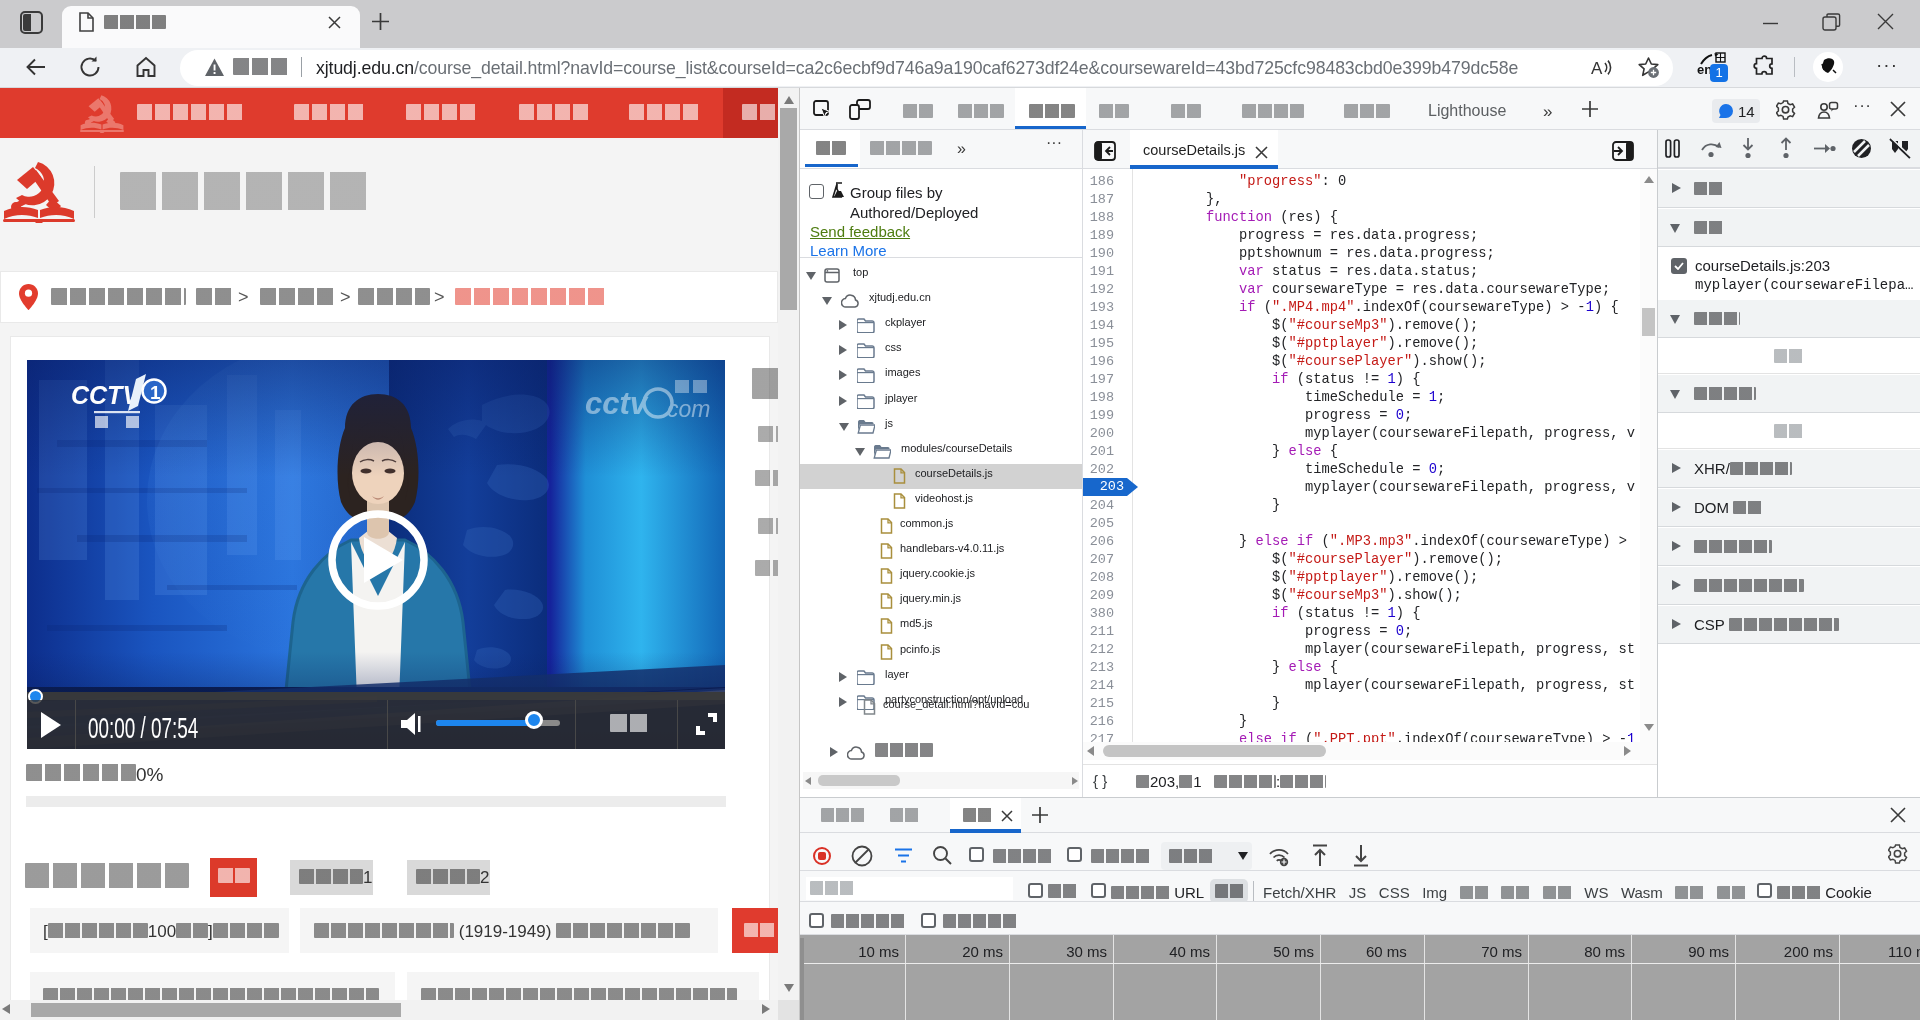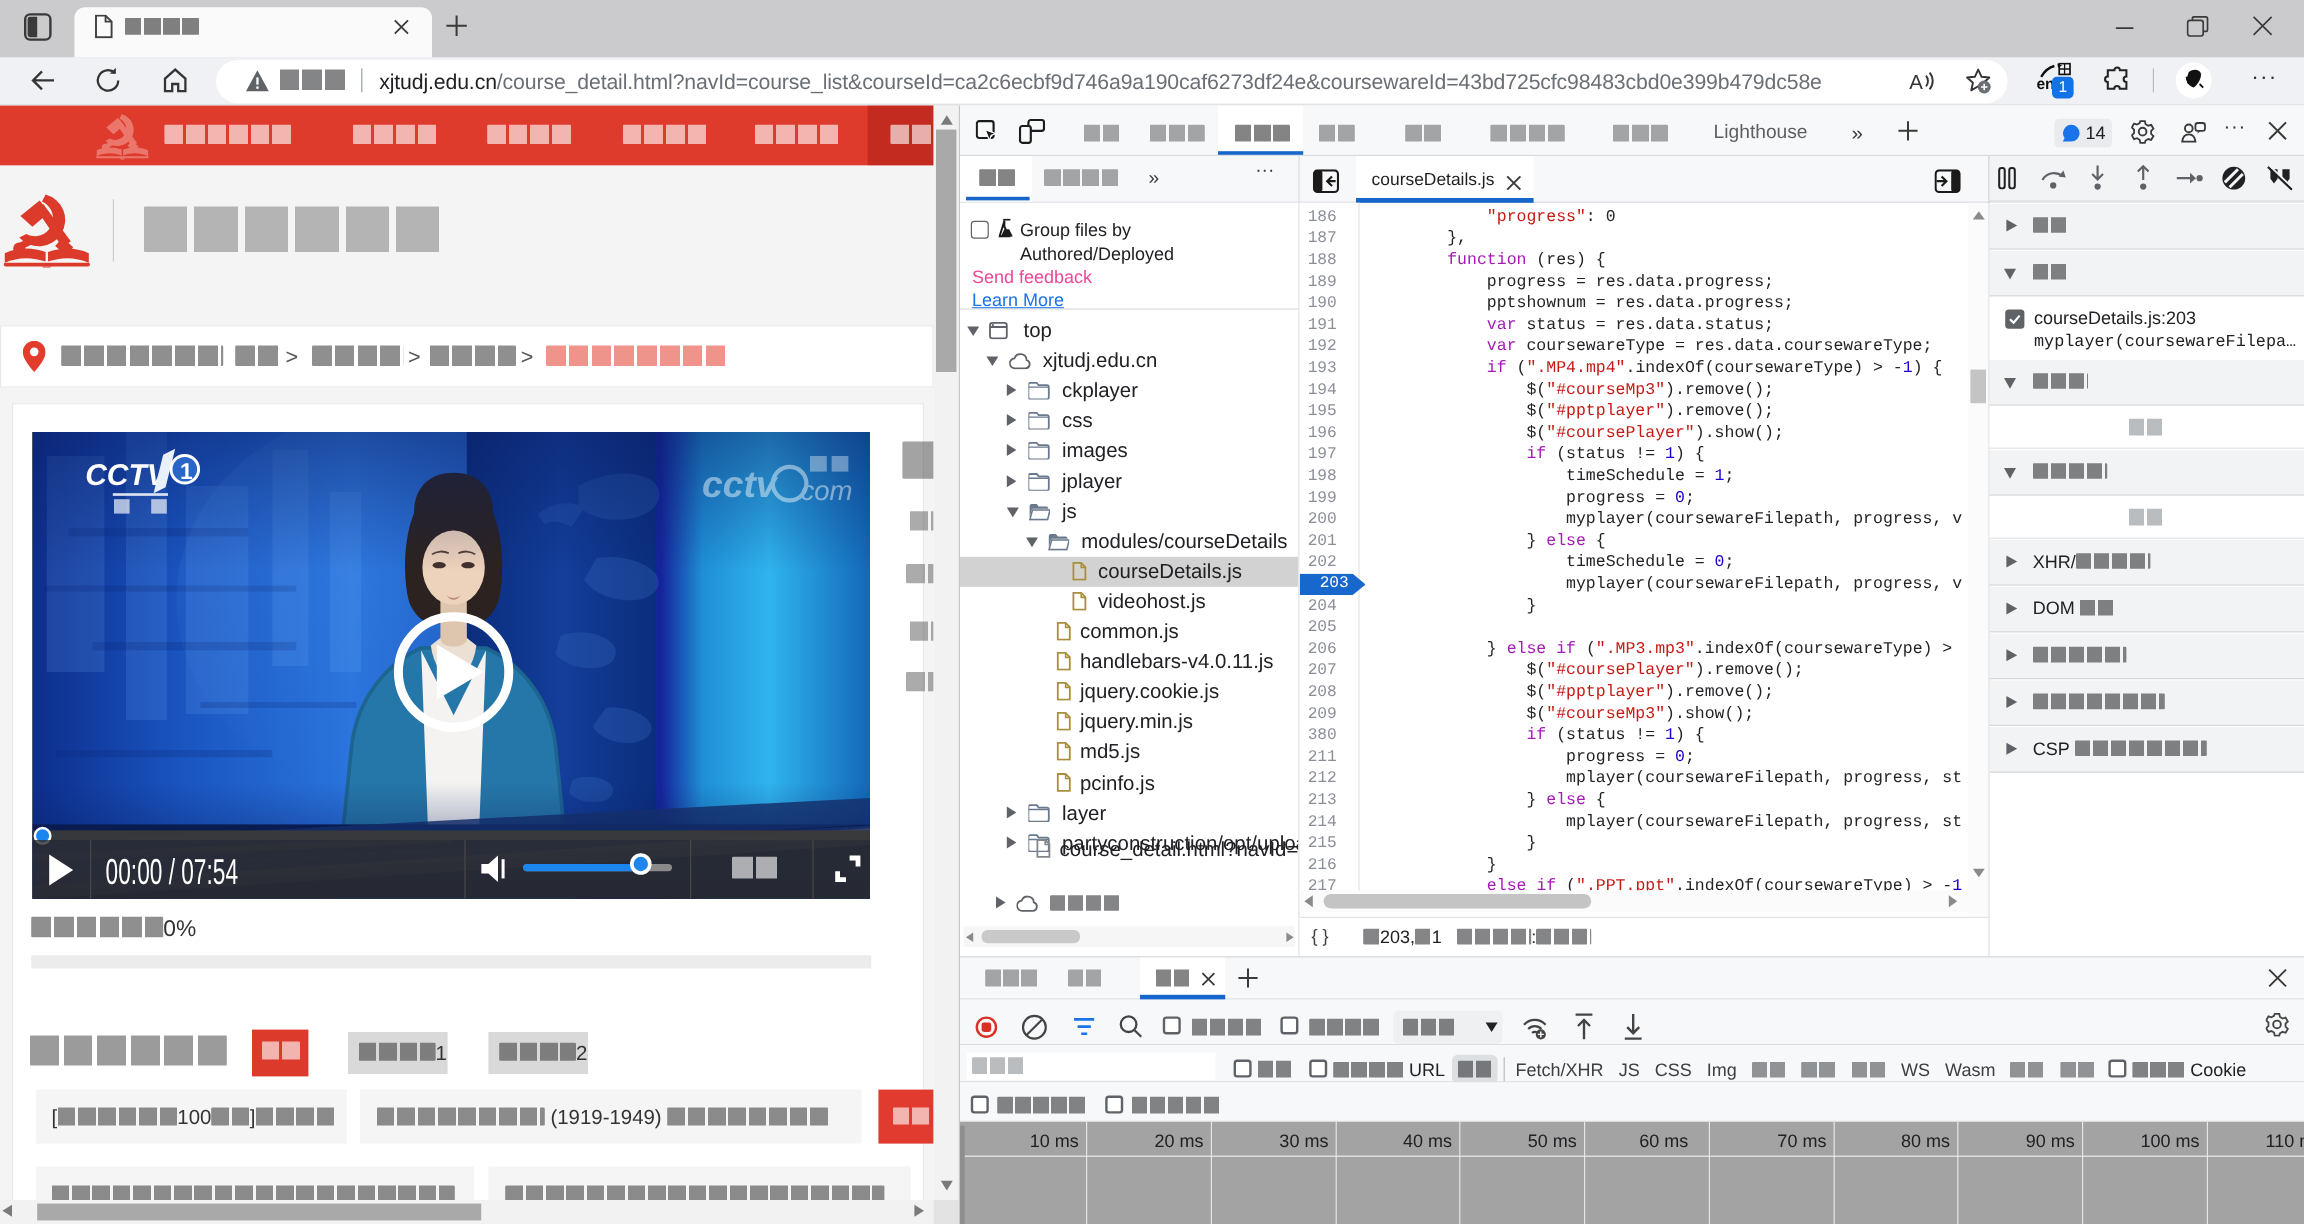--- a/index.html
+++ b/index.html
@@ -427,25 +427,25 @@
     <path d="M2.2 0l20 19" stroke="#f1f3f4" stroke-width="1.4" fill="none"></path>
   </svg>
 
 <div class="a" style="left:800px;top:169px;width:282px;height:631px;background:#fff;overflow:hidden">
  <div class="a" style="left:9px;top:15px;width:15px;height:15px;border:1.8px solid #5f6368;border-radius:3px"></div>
  <svg class="a" style="left:32px;top:13px" width="14" height="18" viewBox="0 0 14 18">
       <path d="M4 1h6M5 2v5l4 8H1z" fill="none" stroke="#1b1b1b" stroke-width="1.6"></path>
       <path d="M5 9h4l3 6H2z" fill="#1b1b1b"></path>
     </svg>
  <div class="a" style="left:50px;top:14px;font-size:15px;color:#202124;line-height:20px">Group files by<br>Authored/Deployed</div>
- <div class="a" style="left:10px;top:54px;font-size:15px;color:#ec4899;">Send feedback</div>
+ <div class="a" style="left:10px;top:54px;font-size:15px;color:#4d7c0f;text-decoration:underline">Send feedback</div>
  <div class="a" style="left:10px;top:73px;font-size:15px;color:#1a73e8;text-decoration:underline">Learn More</div>
  <div class="a" style="left:0;top:88px;width:282px;height:1px;background:#dadce0"></div>
 </div>
-<div id="tree" class="a" style="left:800px;top:263px;width:282px;height:510px;font-size:17px;color:#202124;overflow:hidden">
+<div id="tree" class="a" style="left:800px;top:263px;width:282px;height:510px;font-size:11px;color:#202124;overflow:hidden">
     <div class="row" style="top:0px">
       <i class="to" style="left:6px"></i>
       <svg style="position:absolute;left:24px;top:5px" width="16" height="15" viewBox="0 0 16 15">
         <rect x="1" y="1" width="14" height="13" rx="2" fill="none" stroke="#5f6368" stroke-width="1.5"></rect>
         <path d="M1 4.5h14" stroke="#5f6368" stroke-width="1.5"></path>
         <circle cx="3.4" cy="2.9" r=".9" fill="#5f6368"></circle>
       </svg>
       <span class="lb" style="left:53px">top</span>
     </div>
     <div class="row" style="top:25px">
@@ -764,17 +764,17 @@
     <div class="ms" style="left:462px;width:52px;text-align:right">50 ms</div>
     <div class="vl" style="left:624px"></div>
     <div class="ms" style="left:566px;width:52px;text-align:left">60 ms</div>
     <div class="vl" style="left:728px"></div>
     <div class="ms" style="left:670px;width:52px;text-align:right">70 ms</div>
     <div class="vl" style="left:831px"></div>
     <div class="ms" style="left:773px;width:52px;text-align:right">80 ms</div>
     <div class="vl" style="left:935px"></div>
     <div class="ms" style="left:877px;width:52px;text-align:right">90 ms</div>
     <div class="vl" style="left:1039px"></div>
-    <div class="ms" style="left:981px;width:52px;text-align:right">100 ms</div>
+    <div class="ms" style="left:981px;width:52px;text-align:right">200 ms</div>
     <div class="ms" style="left:1084px;width:52px;text-align:right">110 ms</div>
     <div style="position:absolute;left:0;top:28px;width:1120px;height:1px;background:#ececec"></div>
   </div>
 <div class="a" style="left:800px;top:938px;width:4px;height:82px;background:#8f8f8f"></div>
 
 </body></html>

